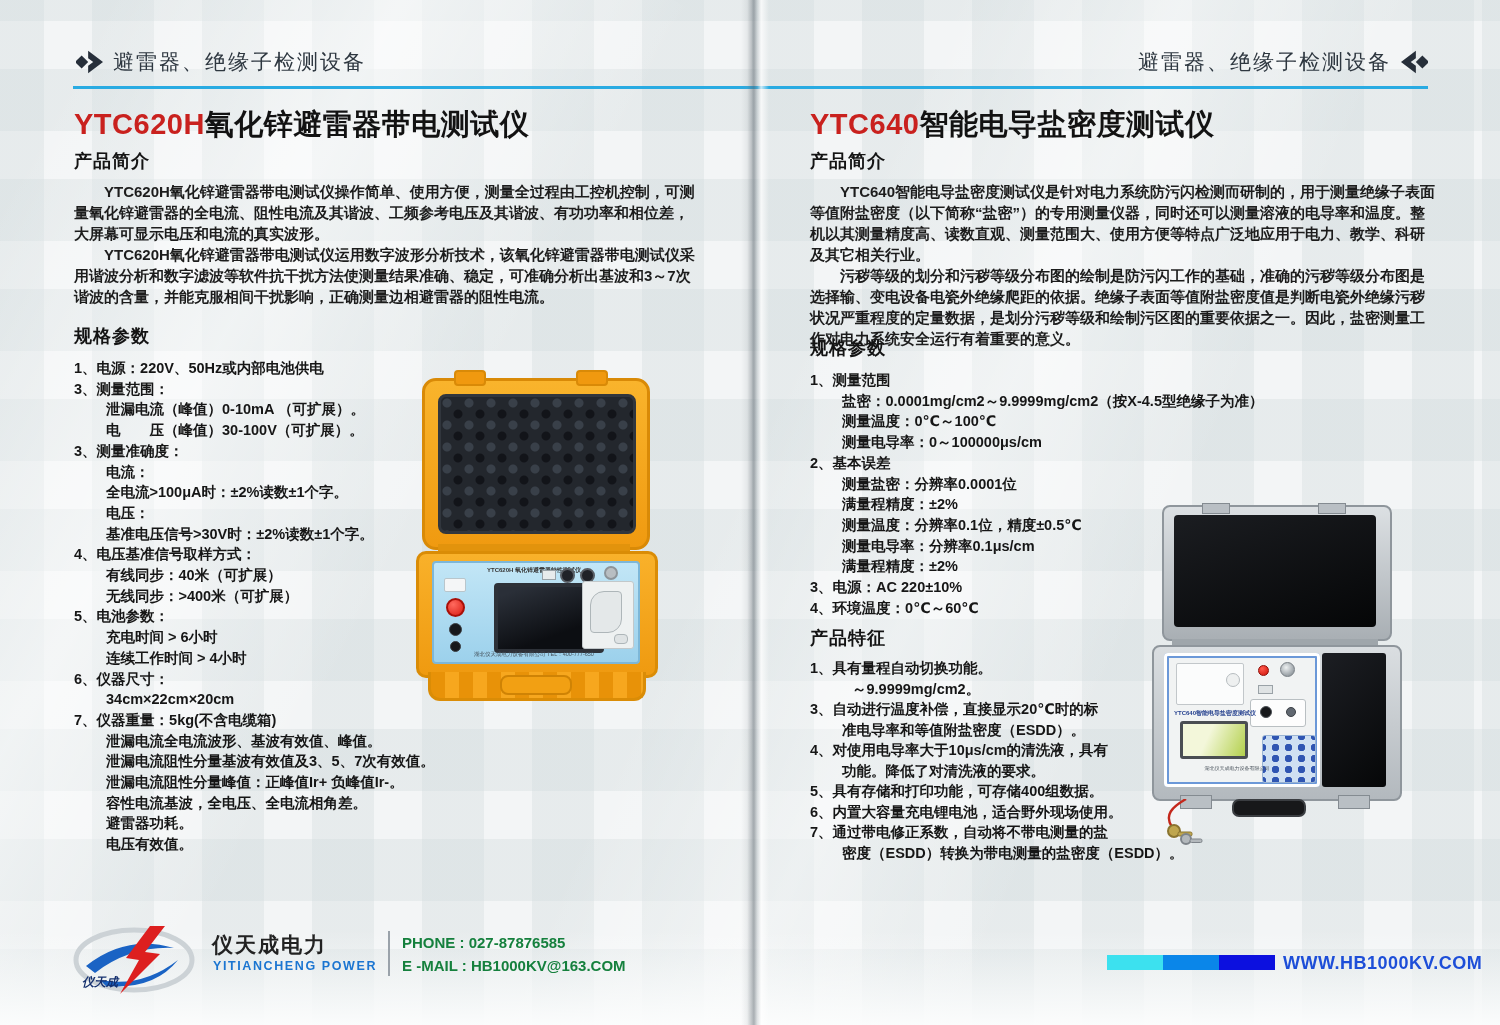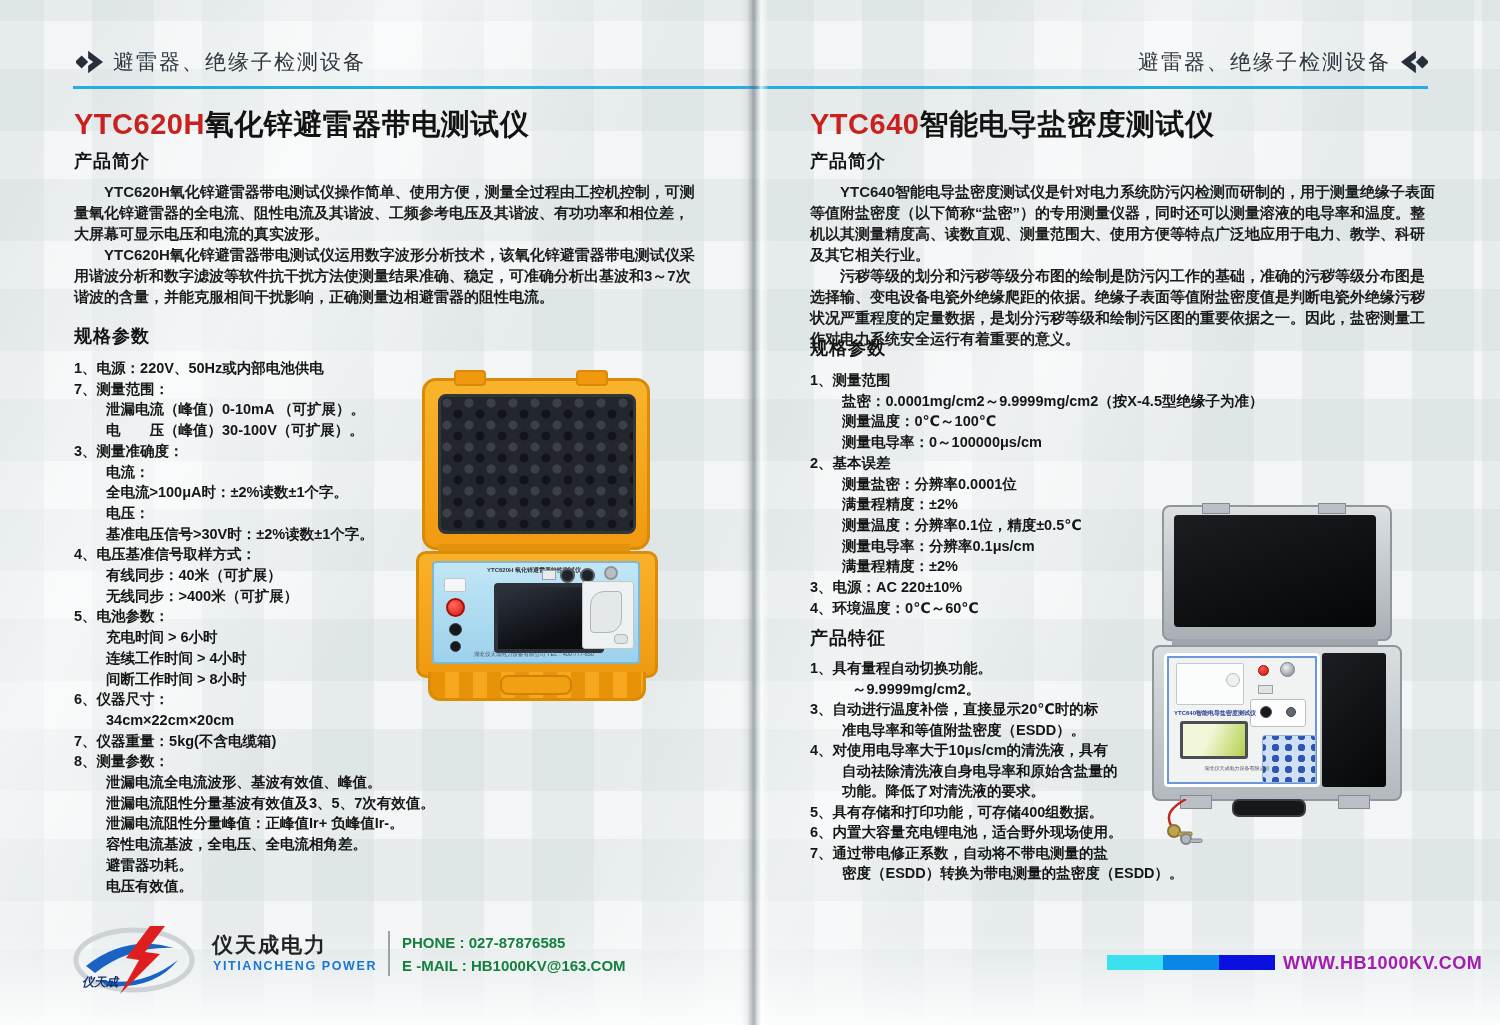--- a/index.html
+++ b/index.html
@@ -129,21 +129,21 @@
   .d640-keysvg{left:2px;top:296px;}
 
   
   .logo-svg{position:absolute;left:68px;top:922px;}
   .brand-cn{position:absolute;left:212px;top:931px;font-size:21px;font-weight:bold;color:#222;letter-spacing:2px;}
   .brand-en{position:absolute;left:213px;top:959px;font-size:12.5px;font-weight:bold;color:#1b75d1;letter-spacing:1.6px;}
   .foot-div{position:absolute;left:388px;top:931px;width:2px;height:45px;background:#9aa2aa;}
   .contact{position:absolute;left:402px;top:931px;font-size:15px;font-weight:bold;color:#15803d;line-height:23px;white-space:nowrap;}
   .webbar{position:absolute;top:955px;height:15px;width:56px;}
   .wb1{left:1107px;background:#3ce1ef;} .wb2{left:1163px;background:#0a86e9;} .wb3{left:1219px;background:#0c10df;}
-  .website{position:absolute;left:1283px;top:953px;font-size:18px;font-weight:bold;color:#a21caf;letter-spacing:0.5px;}
+  .website{position:absolute;left:1283px;top:953px;font-size:18px;font-weight:bold;color:#1d4ed8;letter-spacing:0.5px;}
 </style>
 </head>
 <body>
 
 <div class="stage">
   <div class="bg"></div>
   <div class="streak s1"></div>
   <div class="streak s2"></div>
   <div class="sweep"></div>
   <div class="rule-blue"></div>
@@ -163,39 +163,37 @@
     <div class="paras pl-paras">
 
     <p>YTC620H氧化锌避雷器带电测试仪操作简单、使用方便，测量全过程由工控机控制，可测量氧化锌避雷器的全电流、阻性电流及其谐波、工频参考电压及其谐波、有功功率和相位差，大屏幕可显示电压和电流的真实波形。</p>
         <p>YTC620H氧化锌避雷器带电测试仪运用数字波形分析技术，该氧化锌避雷器带电测试仪采用谐波分析和数字滤波等软件抗干扰方法使测量结果准确、稳定，可准确分析出基波和3～7次谐波的含量，并能克服相间干扰影响，正确测量边相避雷器的阻性电流。</p>
       </div>
 
     <h2 class="sec pl-specs-h">规格参数</h2>
     <div class="list pl-specs">
 
     <div class="ln lvl0">1、电源：220V、50Hz或内部电池供电</div>
-        <div class="ln lvl0">7、测量范围：</div>
+        <div class="ln lvl0">3、测量范围：</div>
         <div class="ln lvl1">泄漏电流（峰值）0-10mA （可扩展）。</div>
         <div class="ln lvl1">电　　压（峰值）30-100V（可扩展）。</div>
         <div class="ln lvl0">3、测量准确度：</div>
         <div class="ln lvl1">电流：</div>
         <div class="ln lvl1">全电流&gt;100μA时：±2%读数±1个字。</div>
         <div class="ln lvl1">电压：</div>
         <div class="ln lvl1">基准电压信号&gt;30V时：±2%读数±1个字。</div>
         <div class="ln lvl0">4、电压基准信号取样方式：</div>
         <div class="ln lvl1">有线同步：40米（可扩展）</div>
         <div class="ln lvl1">无线同步：&gt;400米（可扩展）</div>
         <div class="ln lvl0">5、电池参数：</div>
         <div class="ln lvl1">充电时间 &gt; 6小时</div>
         <div class="ln lvl1">连续工作时间 &gt; 4小时</div>
-        <div class="ln lvl1">间断工作时间 &gt; 8小时</div>
         <div class="ln lvl0">6、仪器尺寸：</div>
         <div class="ln lvl1">34cm×22cm×20cm</div>
         <div class="ln lvl0">7、仪器重量：5kg(不含电缆箱)</div>
-        <div class="ln lvl0">8、测量参数：</div>
         <div class="ln lvl1">泄漏电流全电流波形、基波有效值、峰值。</div>
         <div class="ln lvl1">泄漏电流阻性分量基波有效值及3、5、7次有效值。</div>
         <div class="ln lvl1">泄漏电流阻性分量峰值：正峰值Ir+ 负峰值Ir-。</div>
         <div class="ln lvl1">容性电流基波，全电压、全电流相角差。</div>
         <div class="ln lvl1">避雷器功耗。</div>
         <div class="ln lvl1">电压有效值。</div>
       </div>
 
     <div class="d620">
       <div class="d620-lid"></div>
@@ -260,21 +258,20 @@
       </div>
 
     <h2 class="sec pr-feat-h">产品特征</h2>
     <div class="list pr-feats">
 
     <div class="ln lvl0">1、具有量程自动切换功能。</div>
         <div class="ln lvl2">～9.9999mg/cm2。</div>
         <div class="ln lvl0">3、自动进行温度补偿，直接显示20℃时的标</div>
         <div class="ln lvl1">准电导率和等值附盐密度（ESDD）。</div>
         <div class="ln lvl0">4、对使用电导率大于10μs/cm的清洗液，具有</div>
-        <div class="ln lvl1">自动祛除清洗液自身电导率和原始含盐量的</div>
         <div class="ln lvl1">功能。降低了对清洗液的要求。</div>
         <div class="ln lvl0">5、具有存储和打印功能，可存储400组数据。</div>
         <div class="ln lvl0">6、内置大容量充电锂电池，适合野外现场使用。</div>
         <div class="ln lvl0">7、通过带电修正系数，自动将不带电测量的盐</div>
         <div class="ln lvl1">密度（ESDD）转换为带电测量的盐密度（ESDD）。</div>
       </div>
 
     <div class="d640">
       <div class="d640-lid"></div>
       <div class="d640-lidin"></div>

